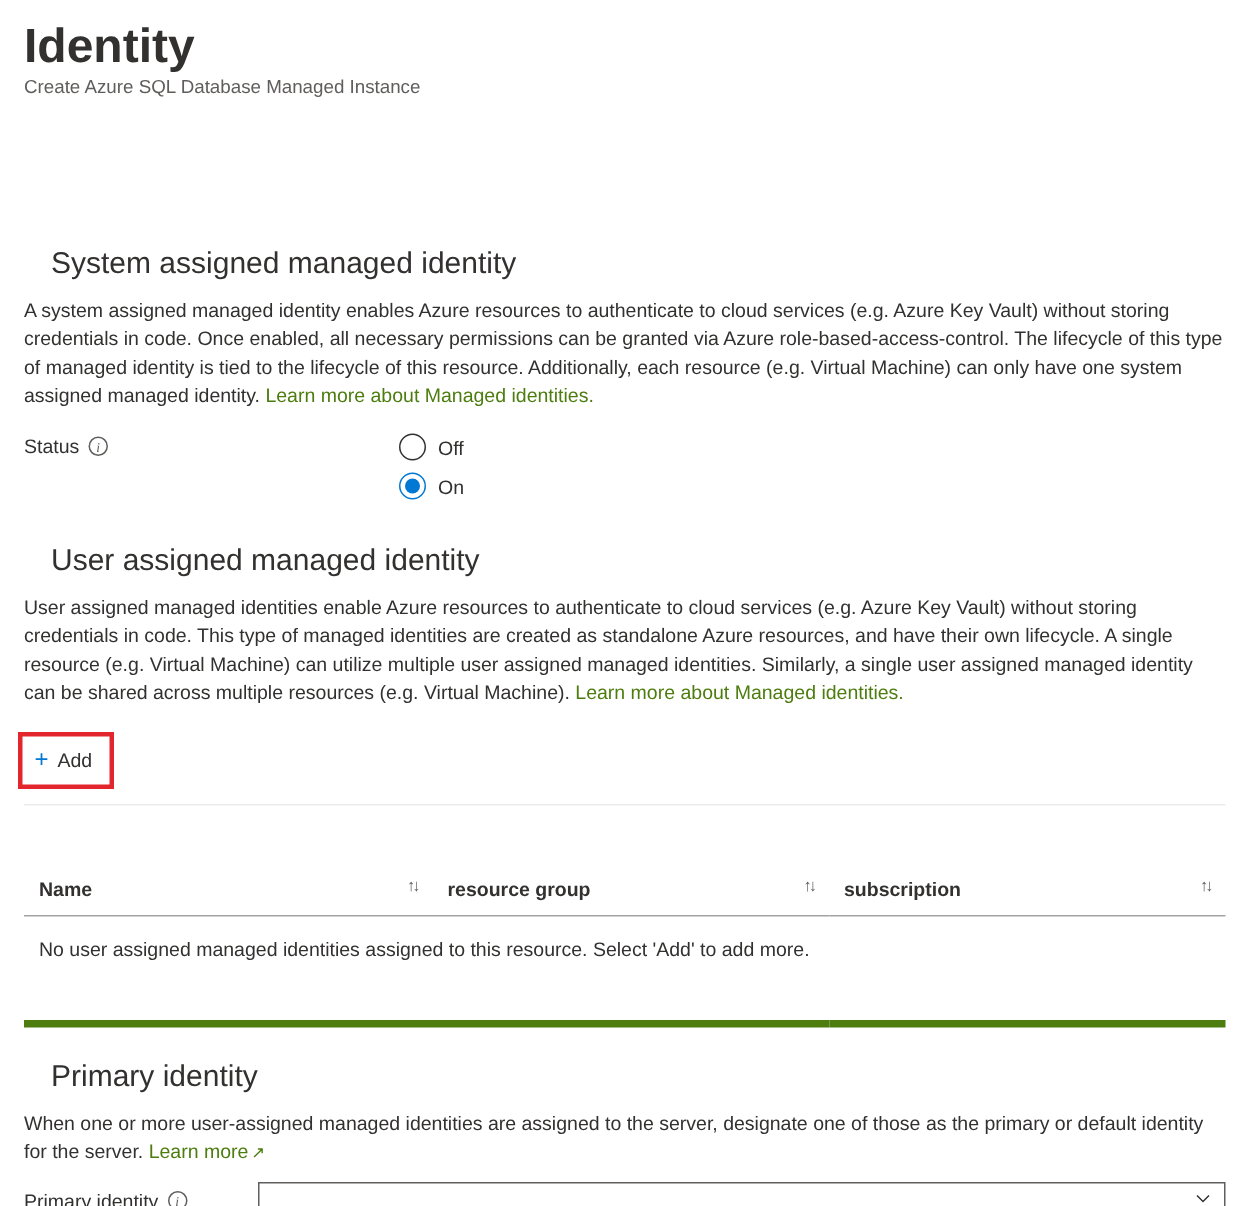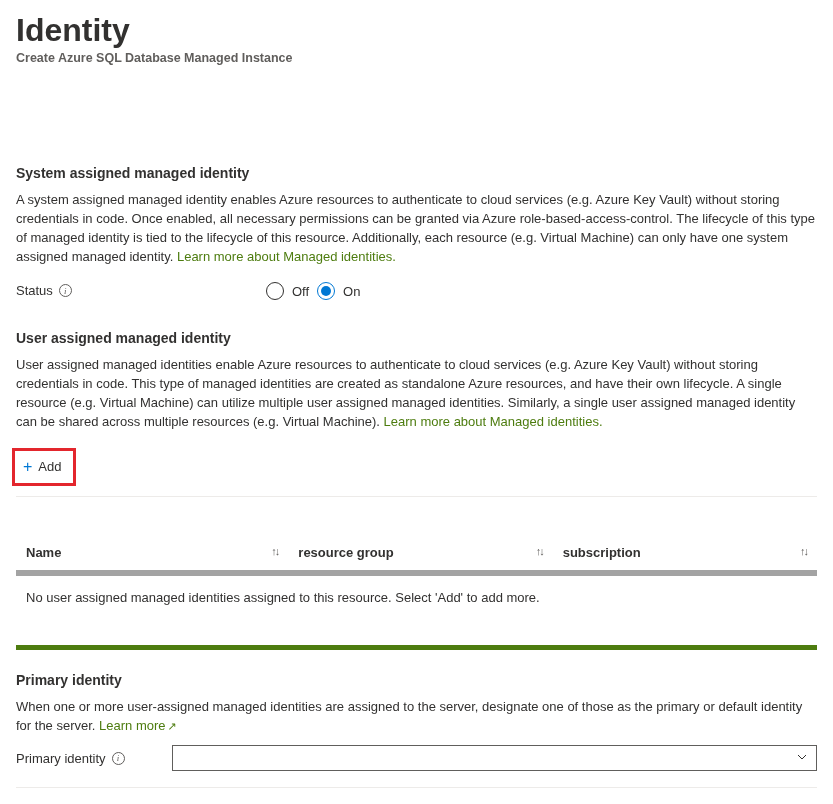--- a/index.html
+++ b/index.html
@@ -14,26 +14,25 @@
   }
   h1 {
     font-size: 32px;
     font-weight: 600;
     margin: 0 0 2px 0;
   }
   .subtitle {
     font-size: 12.5px;
     color: #605e5c;
     margin-bottom: 100px;
-    font-weight: bold;
   }
   h2 {
-    font-size: 14px;
-    font-weight: 700;
-    margin: 0 0 10px 0;
+    font-size: 20px;
+    font-weight: 400;
+    margin: 0 0 10px 18px;
   }
   .section-desc {
     font-size: 13px;
     color: #323130;
     line-height: 1.45;
     margin-bottom: 16px;
   }
   a.link { color: #4d7c0f; text-decoration: none; cursor: pointer; }
   .ext-icon { font-size: 11px; margin-left: 2px; }
 
@@ -55,21 +54,21 @@
     width: 13px; height: 13px;
     border: 1px solid #605e5c;
     border-radius: 50%;
     font-size: 9px;
     align-items: center;
     justify-content: center;
     color: #605e5c;
     font-style: italic;
     font-family: Georgia, serif;
   }
-  .radio-group { display: flex; flex-direction: row; gap: 8px; }
+  .radio-group { display: flex; flex-direction: column; gap: 8px; }
   .radio-item { display: flex; align-items: center; gap: 8px; cursor: pointer; }
   .radio {
     width: 18px; height: 18px;
     border: 1px solid #323130;
     border-radius: 50%;
     display: inline-flex;
     align-items: center; justify-content: center;
   }
   .radio.checked { border-color: #0078d4; }
   .radio .dot {
@@ -107,21 +106,21 @@
 
   table.grid {
     width: 100%;
     border-collapse: collapse;
     font-size: 13px;
   }
   table.grid th {
     text-align: left;
     font-weight: 600;
     padding: 8px 10px 10px;
-    border-bottom: 6px solid #a3a3a3;
+    border-bottom: 1px solid #a3a3a3;
   }
   .sort-icon { float: right; font-size: 11px; color: #605e5c; letter-spacing: -2px; }
   td.empty {
     padding: 14px 10px 40px;
     color: #323130;
     border-bottom: 5px solid #4d7c0f;
   }
 
   .select-wrap {
     display: flex;

